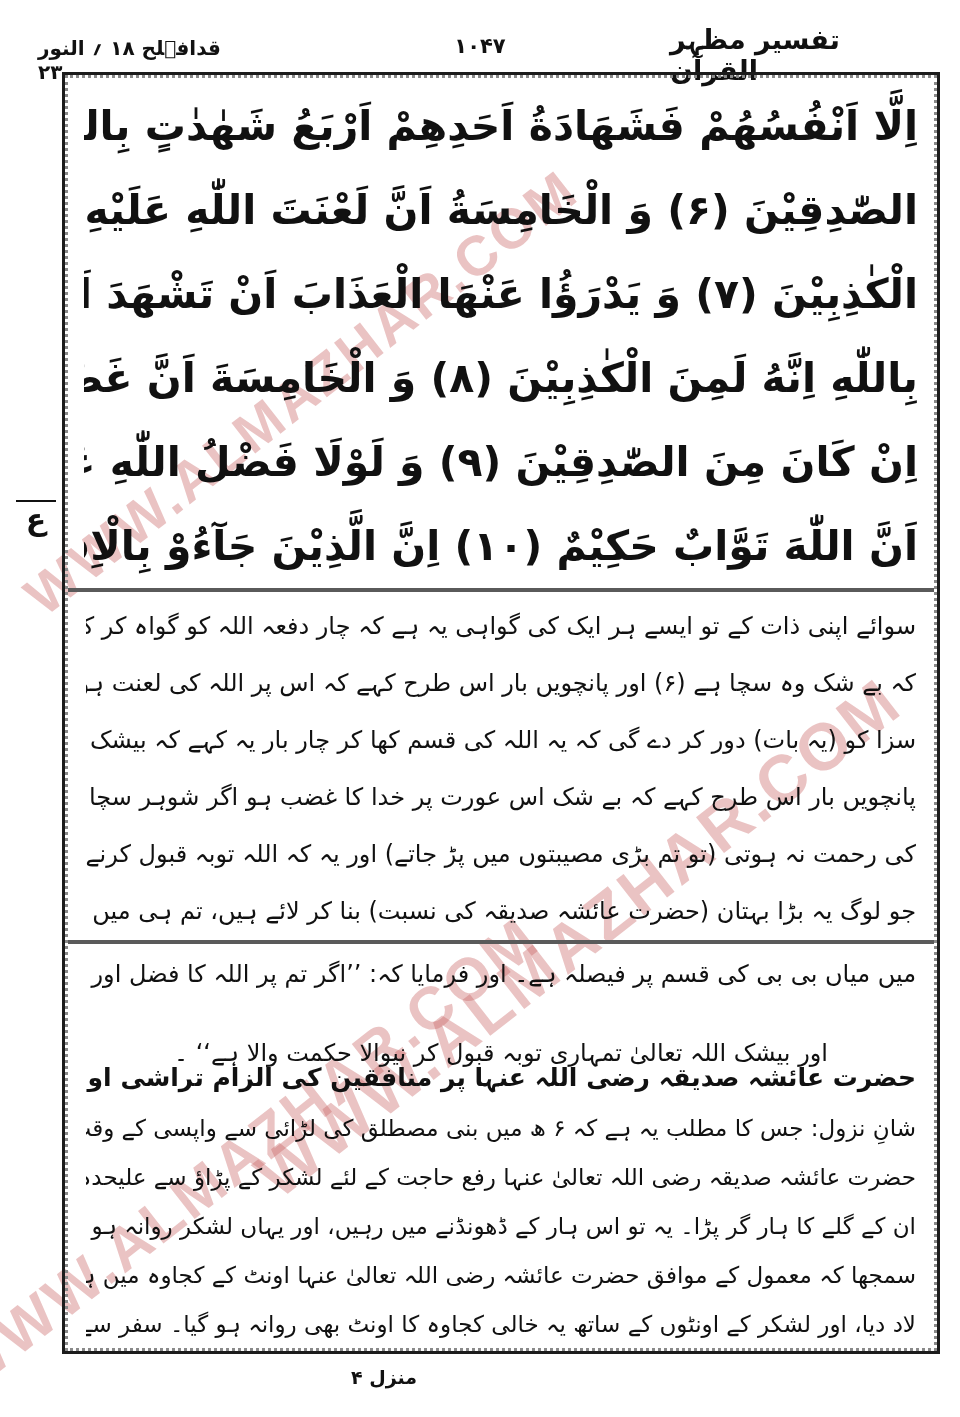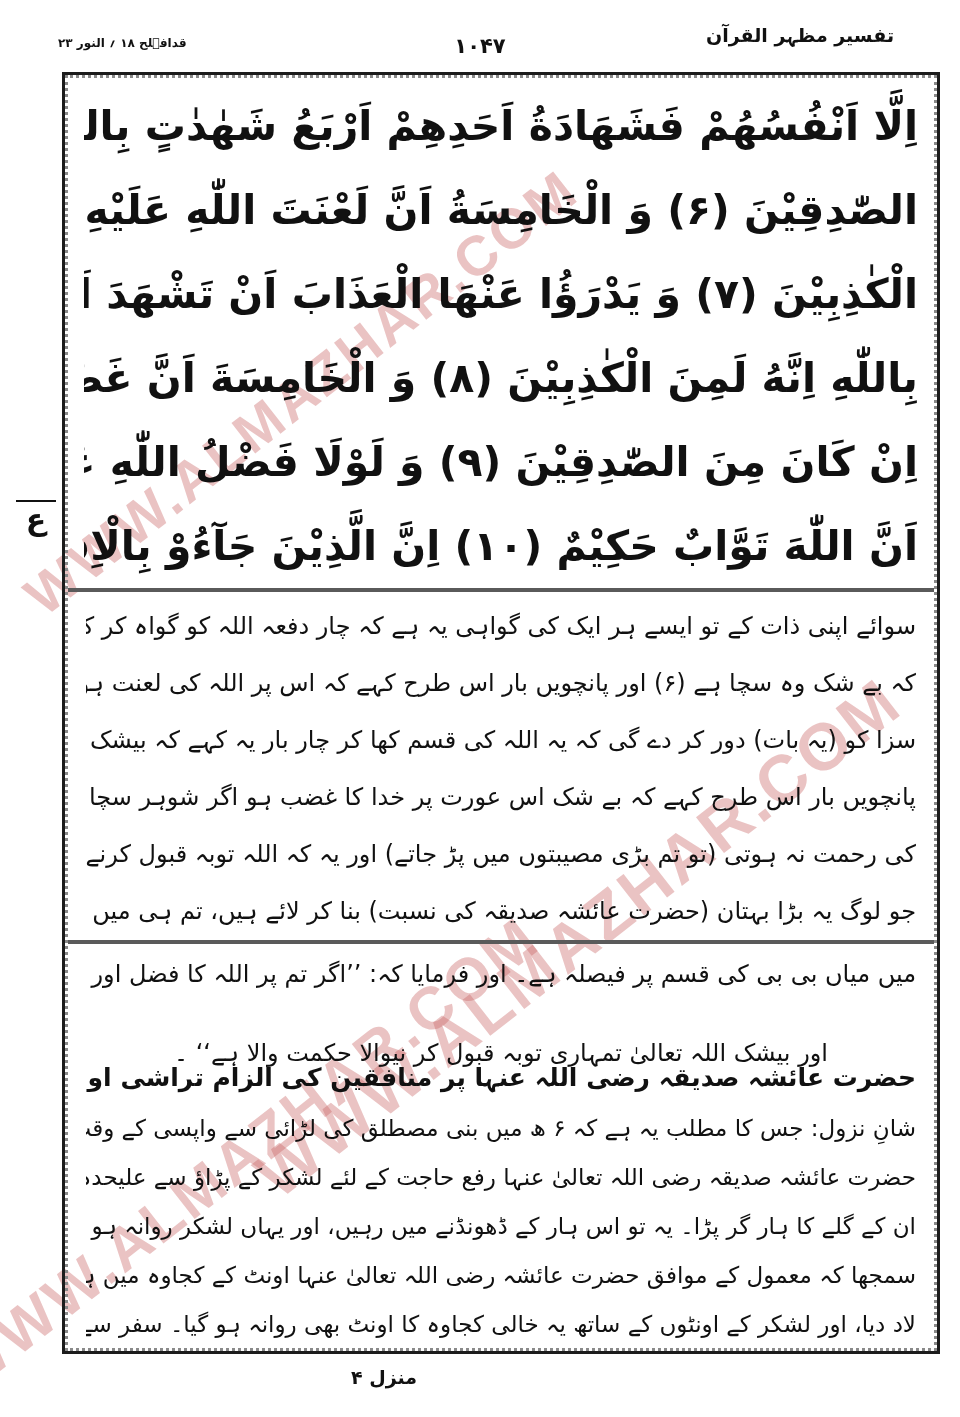--- a/index.html
+++ b/index.html
@@ -7,29 +7,29 @@
     width:960px;height:1417px;
     background:#ffffff;
     position:relative;
     font-family:"DejaVu Sans",sans-serif;
     color:#111;
     overflow:hidden;
   }
   
   .hdr-left{
     position:absolute;top:36px;left:38px;width:200px;
-    font-size:12px;font-weight:bold;direction:rtl;text-align:left;margin-left:20px;
+    font-size:20px;font-weight:bold;direction:rtl;text-align:left;
   }
   .hdr-page{
     position:absolute;top:34px;left:0;width:960px;
     text-align:center;font-size:21px;font-weight:bold;direction:rtl;
   }
   .hdr-title{
     position:absolute;top:24px;right:30px;width:260px;
-    font-size:19px;font-weight:bold;direction:rtl;text-align:center;
+    font-size:27px;font-weight:bold;direction:rtl;text-align:left;
   }
   
   .frame{
     position:absolute;left:62px;top:72px;width:878px;height:1282px;
     border:3px solid #1c1c1c;
     box-sizing:border-box;
     z-index:2;
     background:transparent;
   }
   .frame-inner{

